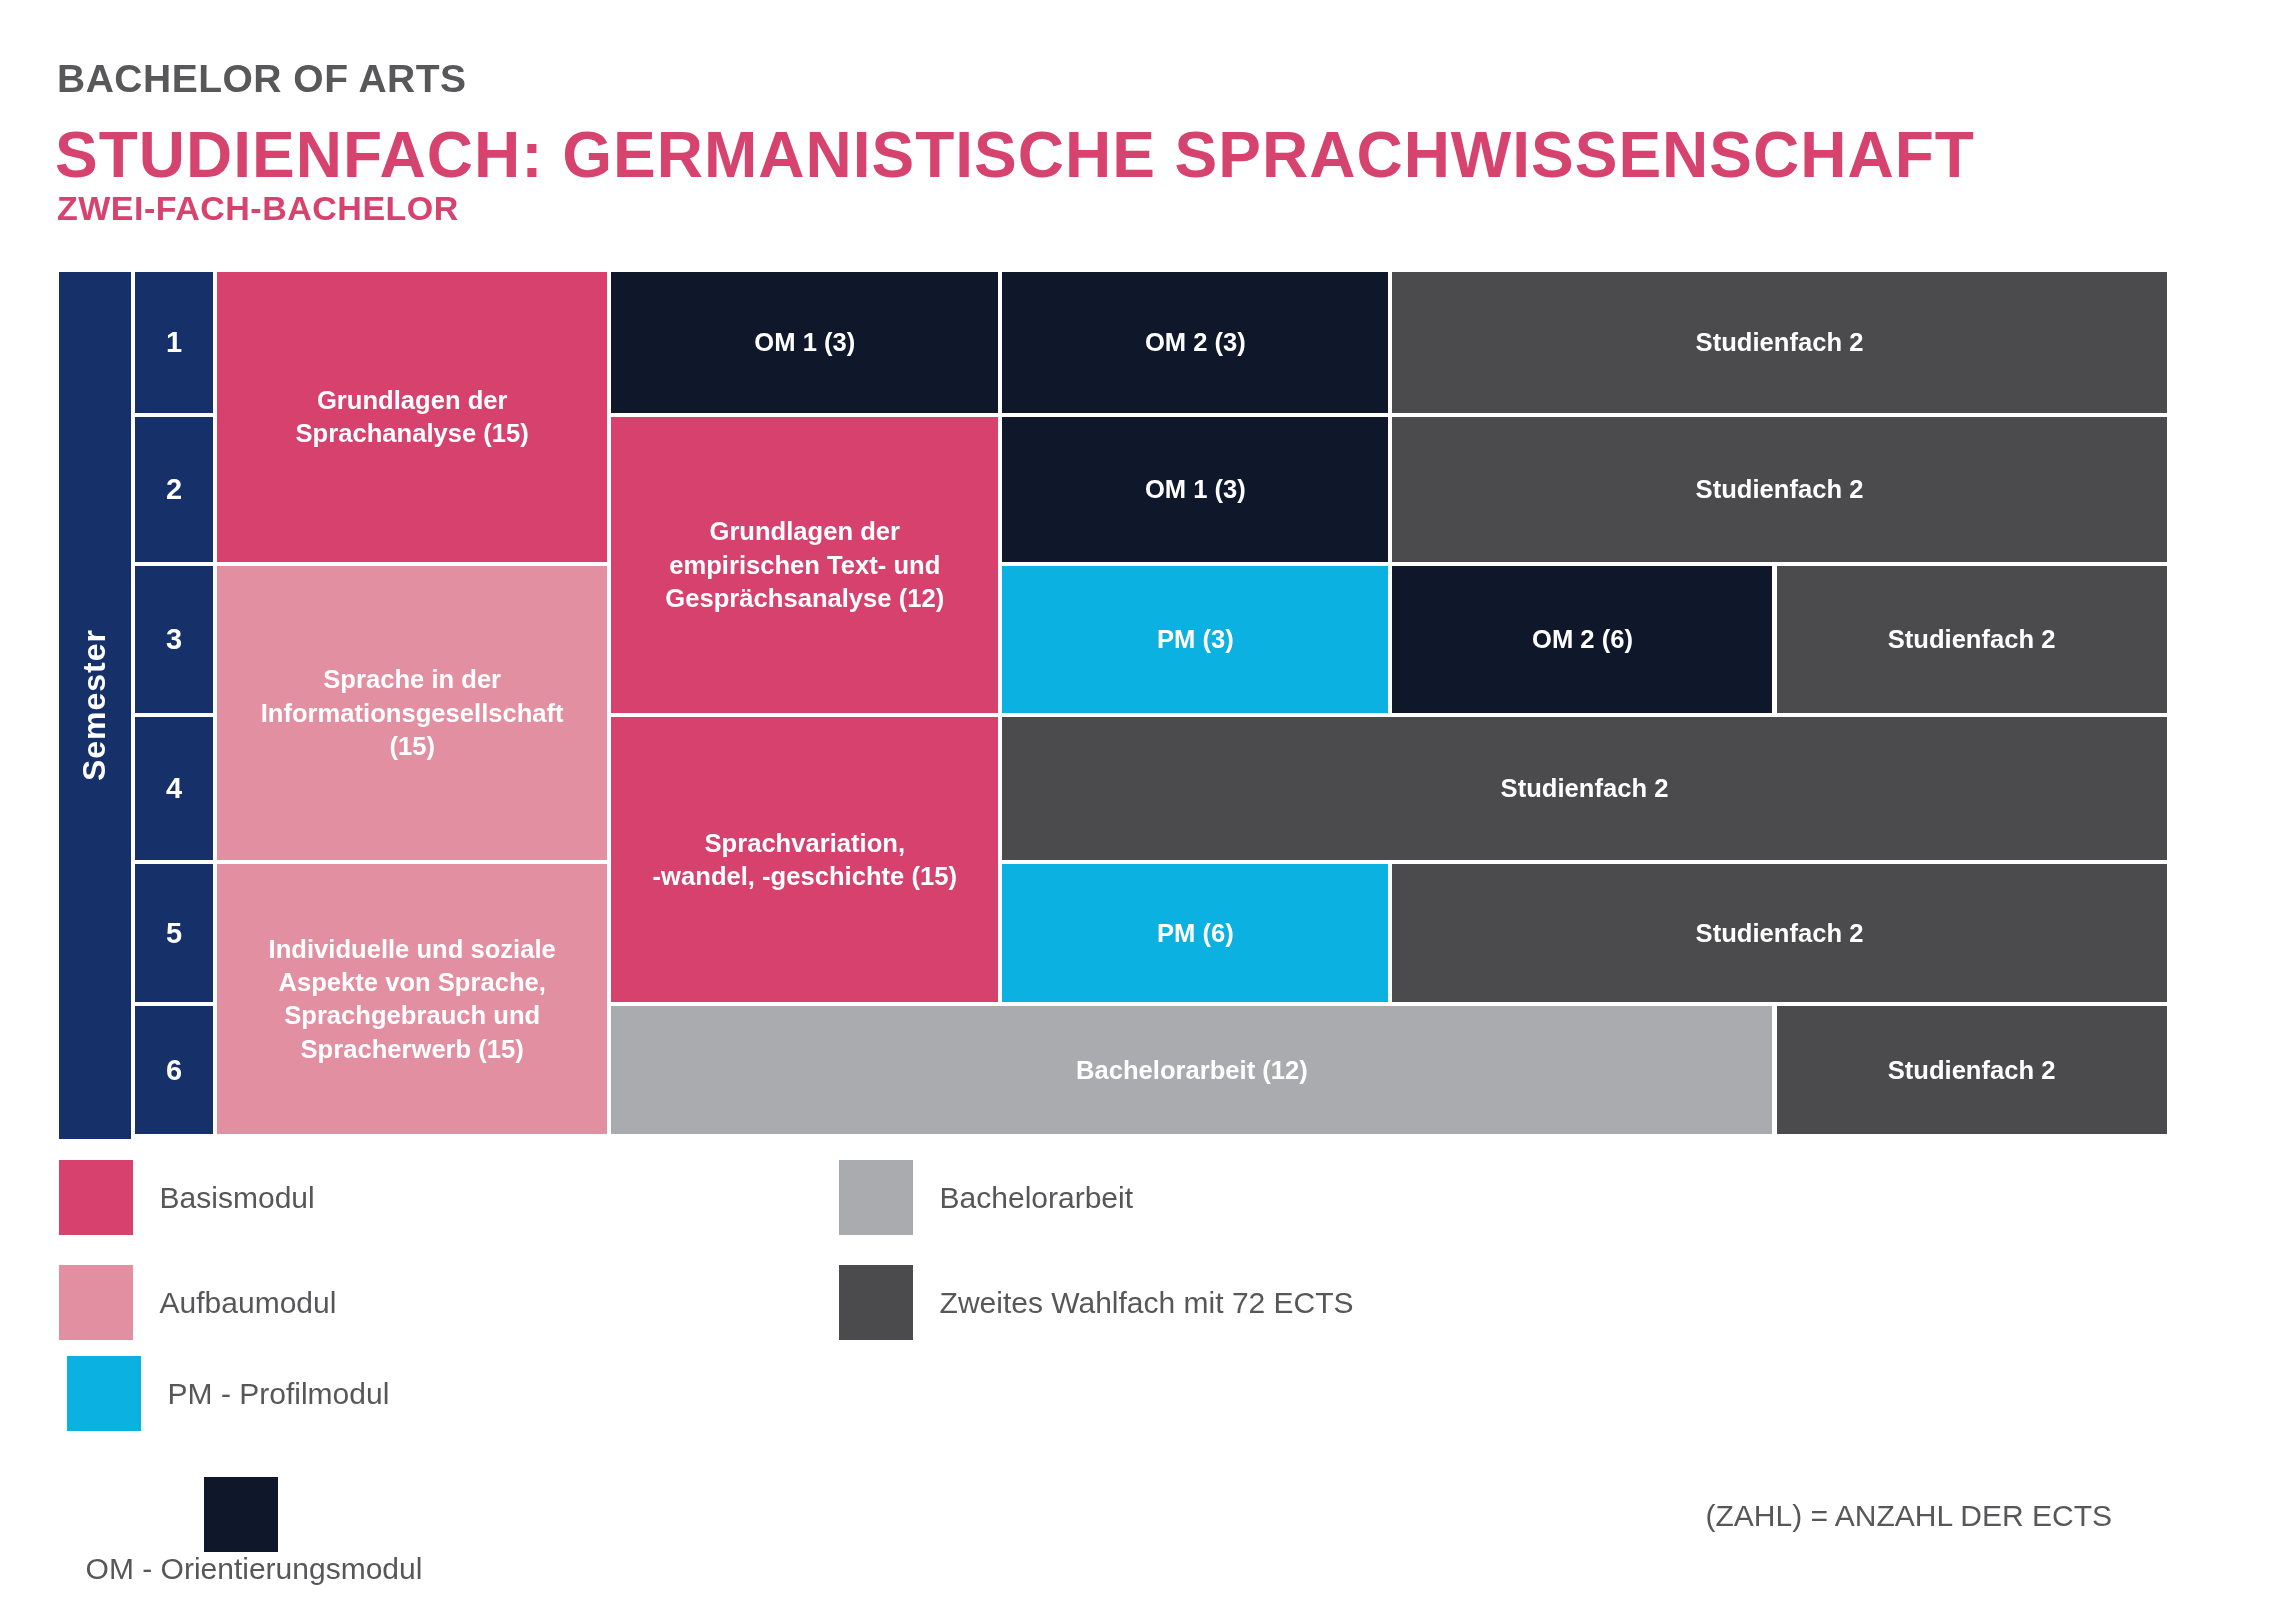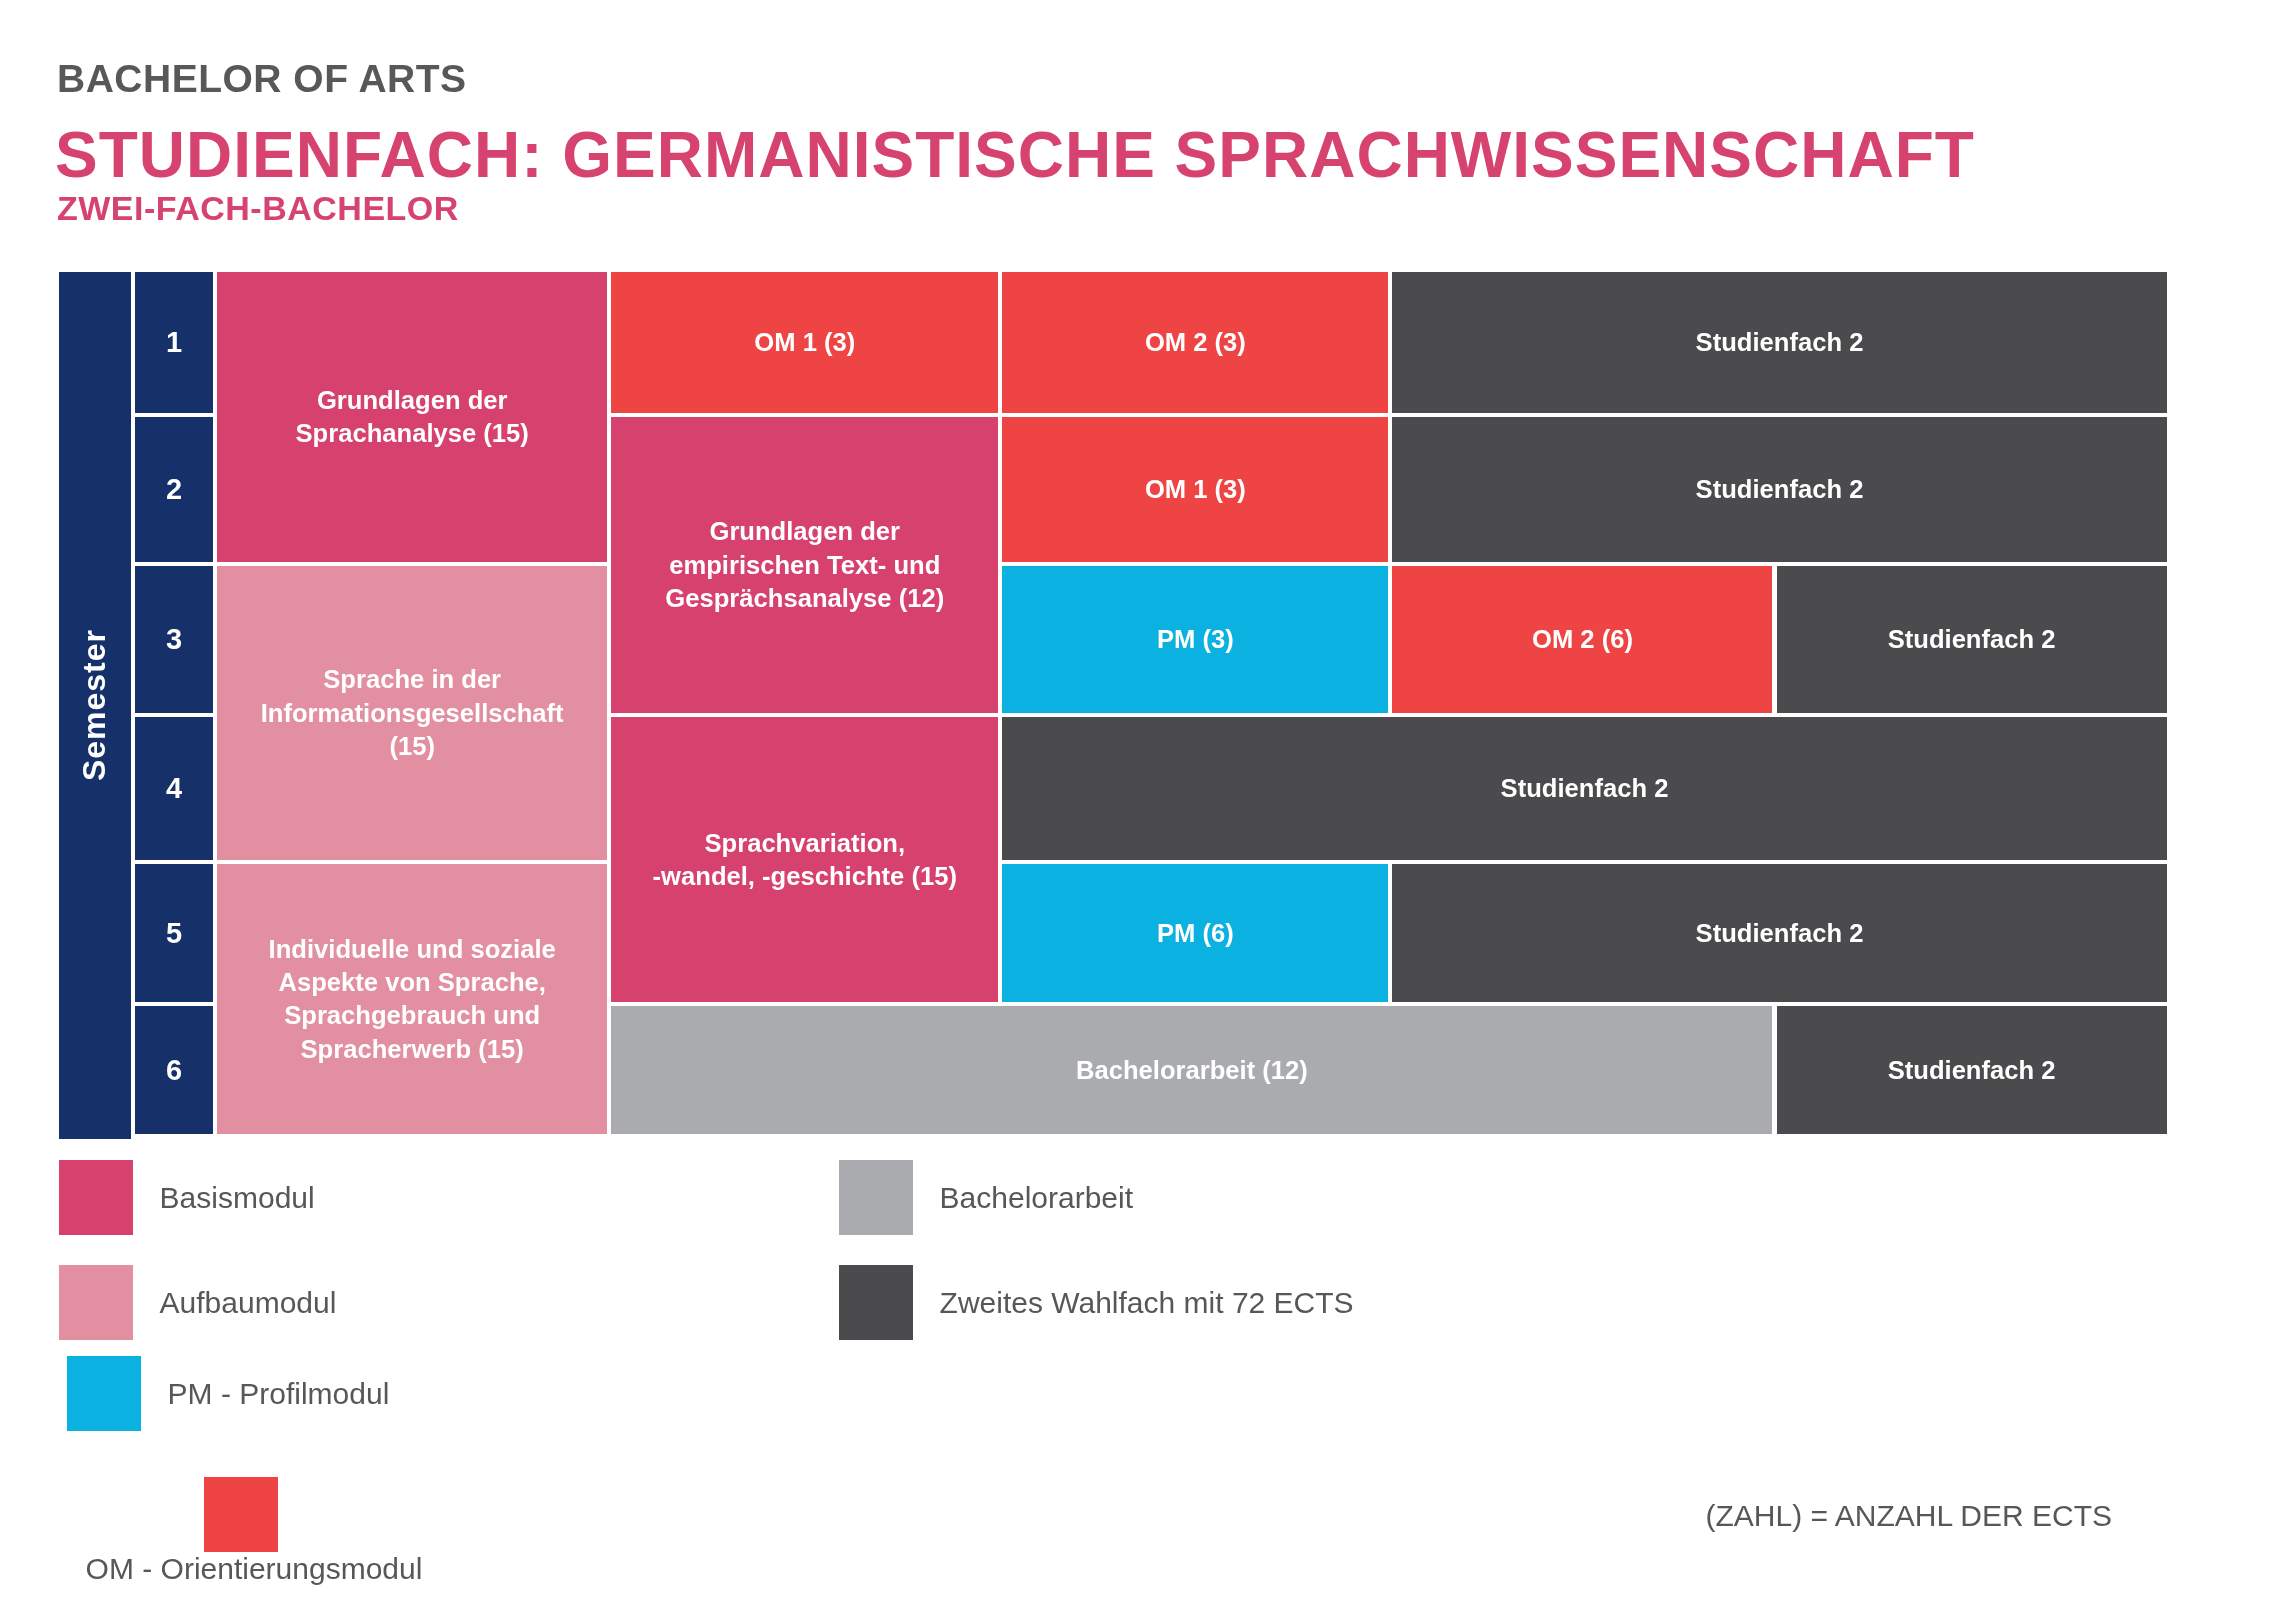--- a/index.html
+++ b/index.html
@@ -40,21 +40,21 @@
   .cell {
     display: flex; align-items: center; justify-content: center;
     text-align: center; color: #ffffff;
     font-size: 25.6px; font-weight: 700; line-height: 1.3;
     white-space: pre-line; padding: 5.1px 12.3px; box-sizing: border-box;
   }
   .navy   { background: #163069; }
   .basis  { background: #d7416d; }
   .aufbau { background: #e28fa2; }
   .pm     { background: #0bb1e0; }
-  .om     { background: #ef4444; }
+  .om     { background: #0f172a; }
   .sf2    { background: #4b4b4d; }
   .ba     { background: #a9abae; }
 
   .axis {
     grid-column: 1; grid-row: 1 / span 7;
   }
   .axis span {
     writing-mode: vertical-rl; transform: rotate(180deg);
     font-size: 32px; font-weight: 700; letter-spacing: 1px;
   }

